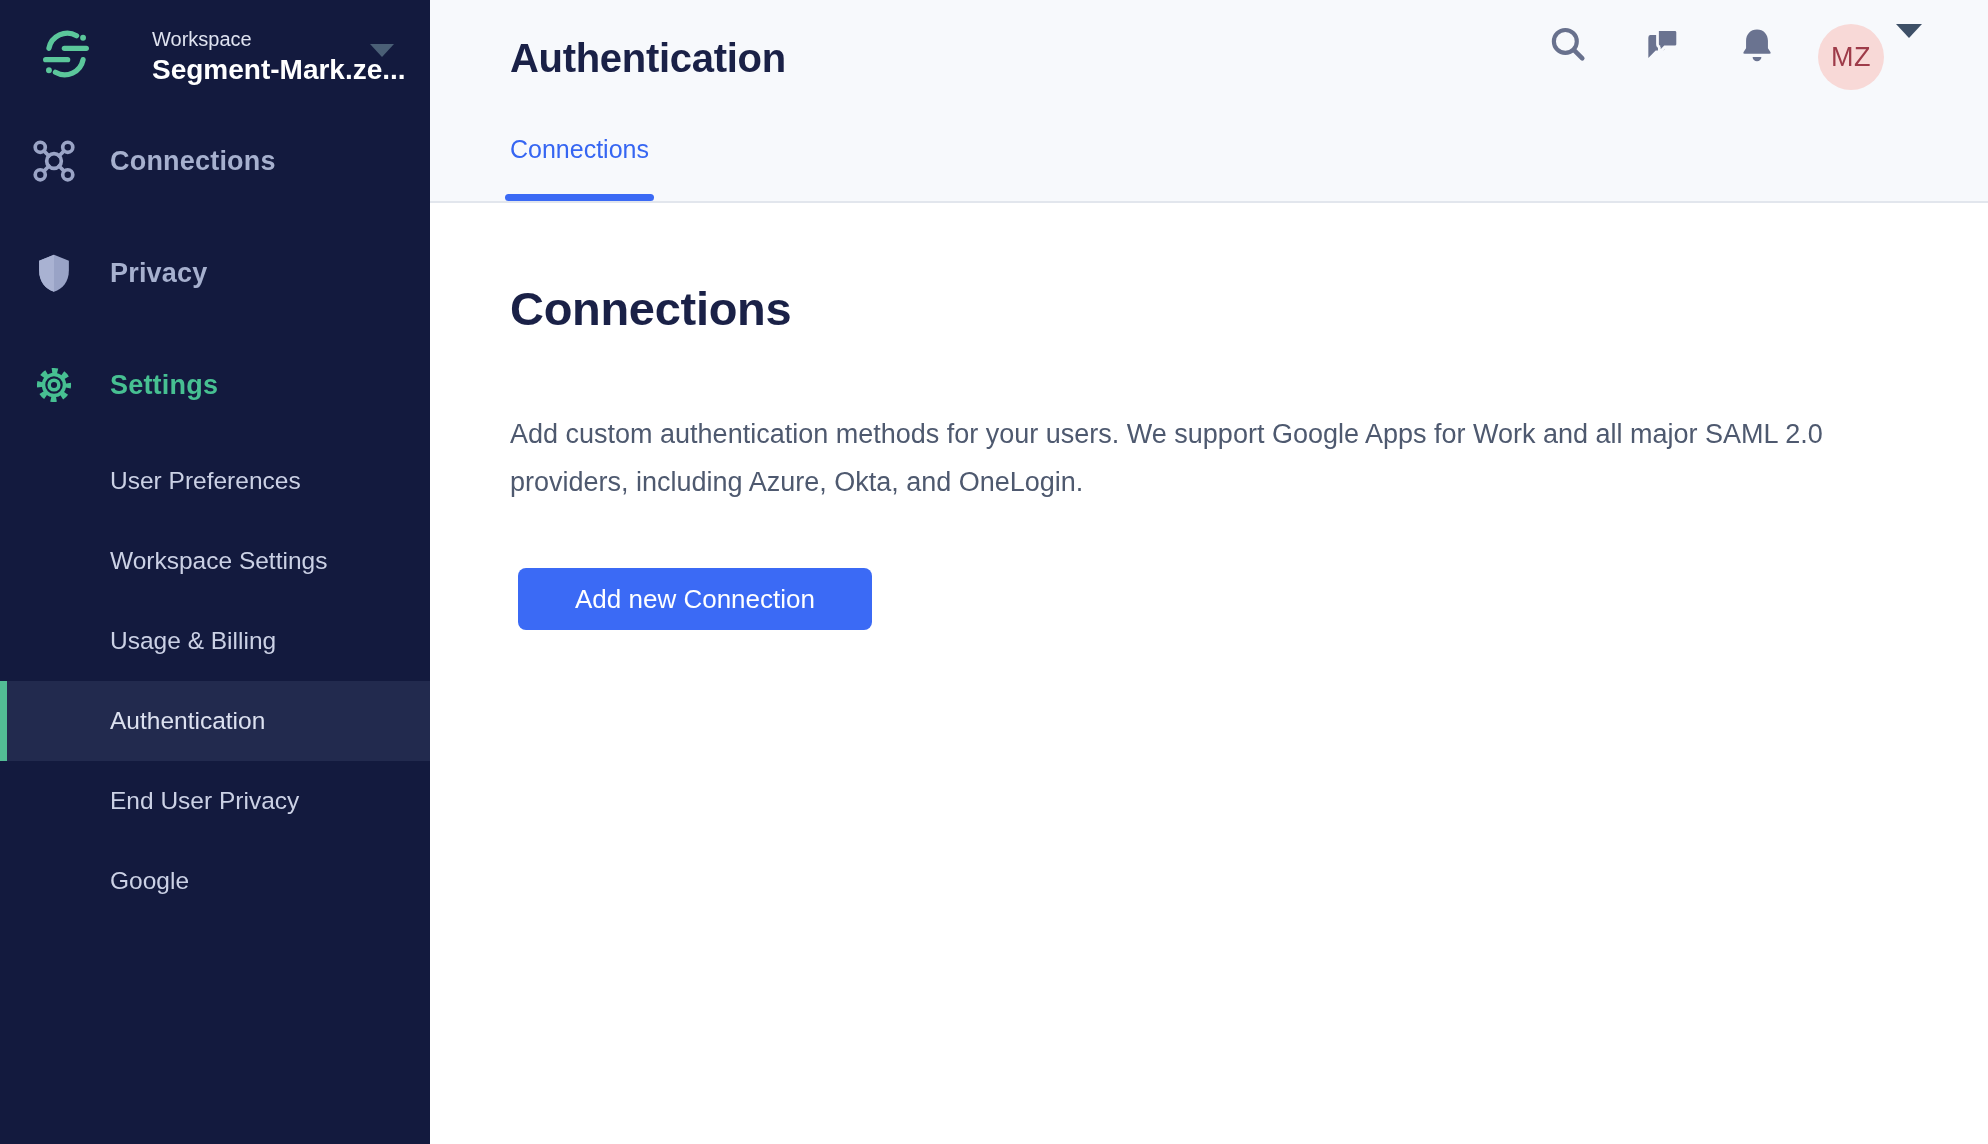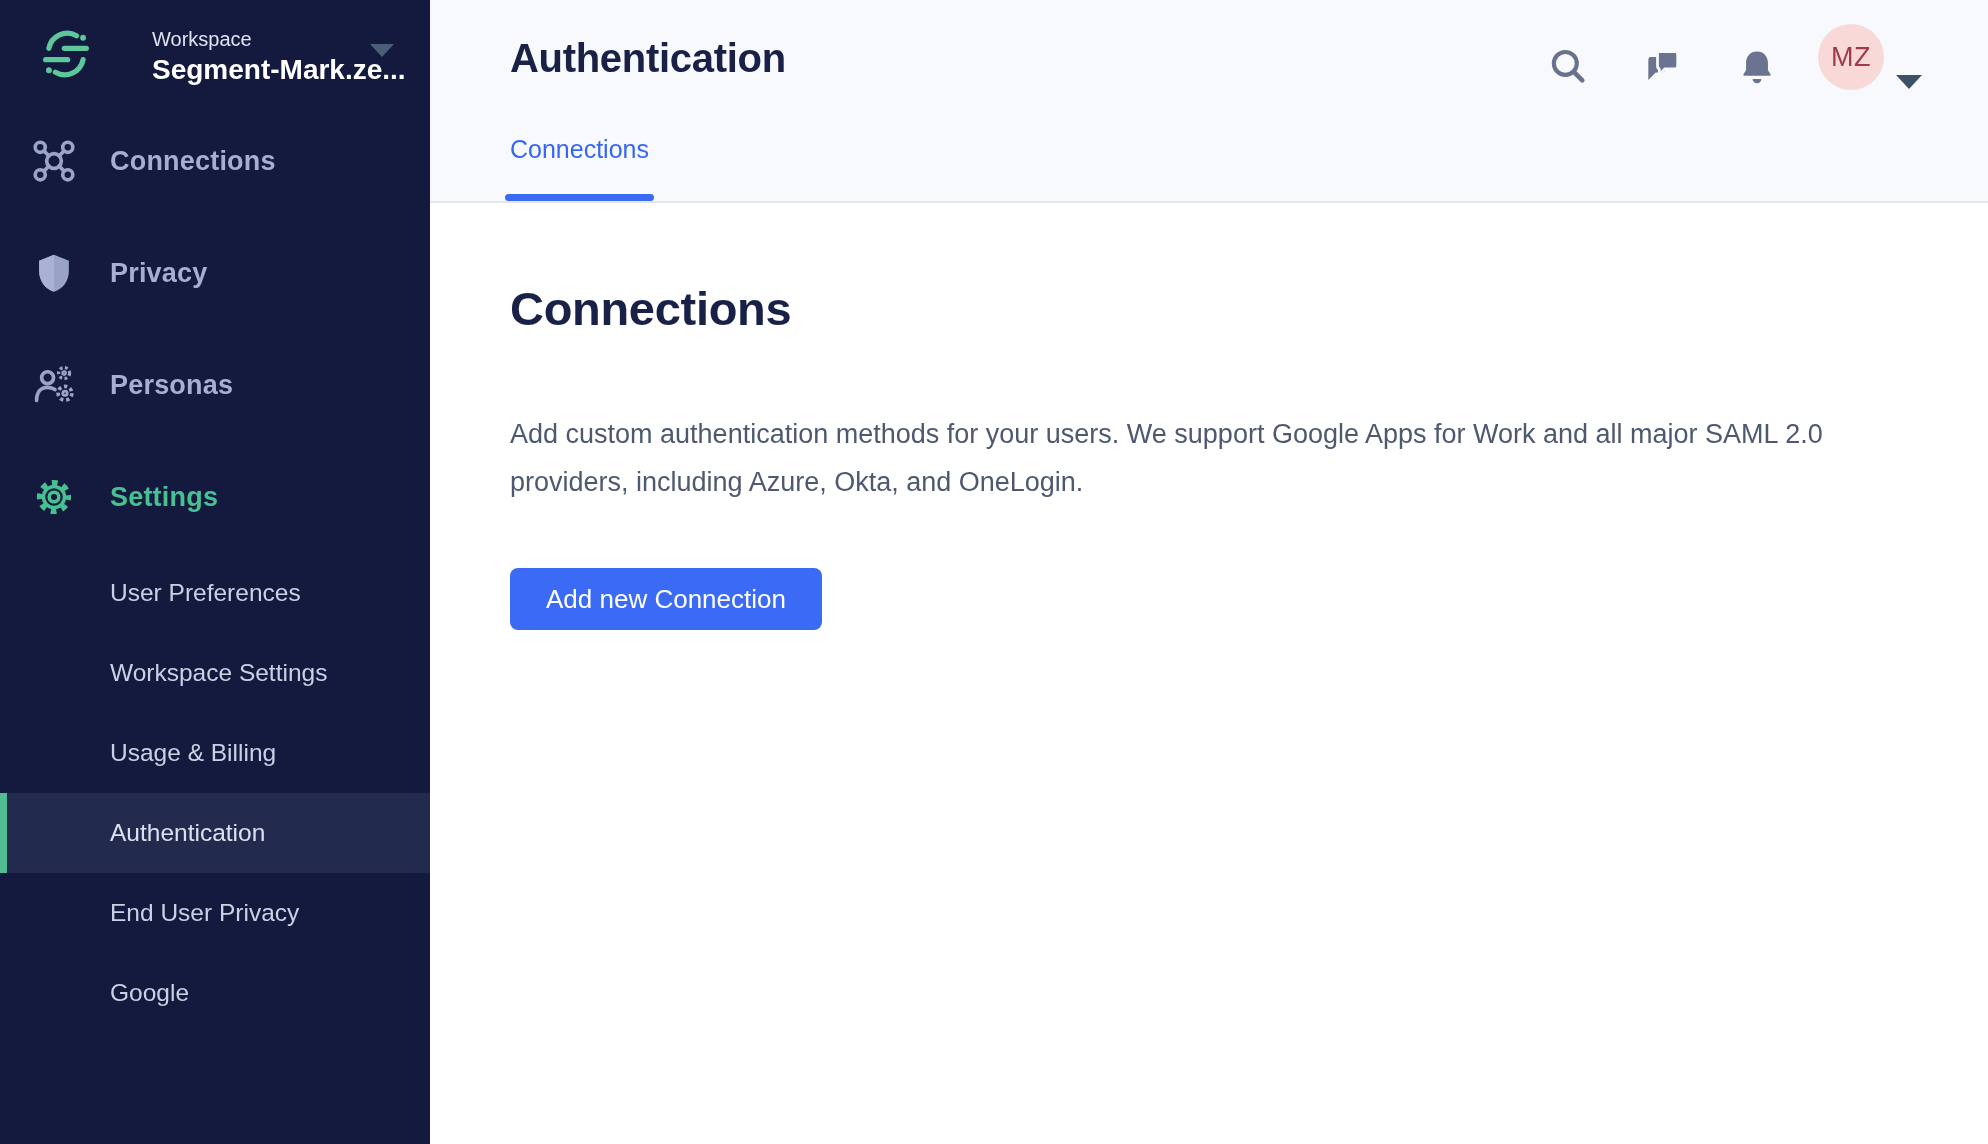--- a/index.html
+++ b/index.html
@@ -72,21 +72,21 @@
     color:#6B7490; position:relative; cursor:pointer;
   }
   .tab.active { color:#3666F2; font-weight:500; }
   .tab.active::after {
     content:""; position:absolute; left:-5px; right:-5px; bottom:0; height:7px;
     background:#3B6AF5; border-radius:4px;
   }
 
   .header-actions {
     position:absolute; top:24px; right:66px;
-    height:66px; display:flex; align-items:flex-end;
+    height:66px; display:flex; align-items:flex-start;
   }
   .icon-btn { width:44px; height:44px; display:flex; align-items:center; justify-content:center; cursor:pointer; }
   .icon-btn + .icon-btn { margin-left:50px; }
   .avatar {
     width:66px; height:66px; border-radius:50%;
     background:#F8D9D7; color:#9E3B49;
     display:flex; align-items:center; justify-content:center;
     font-size:27px; font-weight:500; letter-spacing:0.5px;
     margin-left:39px; cursor:pointer;
   }
@@ -98,21 +98,21 @@
     letter-spacing:-0.3px; margin:0 0 72px 0;
   }
   .content p {
     font-size:27px; line-height:48px; color:#4E596F;
     max-width:1410px; margin:0 0 62px 0;
   }
   .btn-primary {
     display:inline-block; border:none; cursor:pointer;
     background:#3B6AF5; color:#FFFFFF;
     font-family:inherit; font-size:26px; font-weight:500;
-    height:62px; padding:0 36px; border-radius:8px;
+    height:62px; padding:0 57px; border-radius:8px;margin-left:8px;
   }
 </style>
 </head>
 <body>
 
 <div class="sidebar">
 
   <div class="workspace">
     <svg class="logo" viewBox="0 0 64 64">
       <g stroke="#5BC79B" stroke-width="6.5" stroke-linecap="round" fill="none">
@@ -158,33 +158,20 @@
       <span class="nav-icon">
         <svg width="42" height="42" viewBox="0 0 48 48">
           <path d="M24 3 L41 10 V21 C41 33.5 34 42 24 45.5 C14 42 7 33.5 7 21 V10 Z" fill="#99A3C6"></path>
           <path d="M24 3 L24 45.5 C14 42 7 33.5 7 21 V10 Z" fill="#A9B2D2"></path>
         </svg>
       </span>
       <span class="nav-label">Privacy</span>
     </div>
 
 
-    <div class="nav-item">
-      <span class="nav-icon">
-        <svg width="44" height="44" viewBox="0 0 48 48" fill="none">
-          <circle cx="17" cy="16" r="6.5" stroke="#9AA4C6" stroke-width="4"></circle>
-          <path d="M5 41 C5 31 10 26.5 17 26.5 C20.5 26.5 23 27.5 25 29" stroke="#9AA4C6" stroke-width="4" stroke-linecap="round"></path>
-          <circle cx="35" cy="11" r="6" stroke="#9AA4C6" stroke-width="3.5" stroke-dasharray="3 2.7"></circle>
-          <circle cx="35" cy="11" r="1.8" stroke="#9AA4C6" stroke-width="2.5"></circle>
-          <circle cx="36" cy="33" r="7.5" stroke="#9AA4C6" stroke-width="4" stroke-dasharray="3.6 3.2"></circle>
-          <circle cx="36" cy="33" r="2.4" stroke="#9AA4C6" stroke-width="3"></circle>
-        </svg>
-      </span>
-      <span class="nav-label">Personas</span>
-    </div>
 
     <div class="nav-item green">
       <span class="nav-icon">
         <svg width="42" height="42" viewBox="0 0 48 48" fill="none">
           <circle cx="24" cy="24" r="16" stroke="#47C092" stroke-width="7" stroke-dasharray="6.4 6.2" stroke-dashoffset="3"></circle>
           <circle cx="24" cy="24" r="12" stroke="#47C092" stroke-width="4"></circle>
           <circle cx="24" cy="24" r="5.5" stroke="#47C092" stroke-width="4"></circle>
         </svg>
       </span>
       <span class="nav-label">Settings</span>

